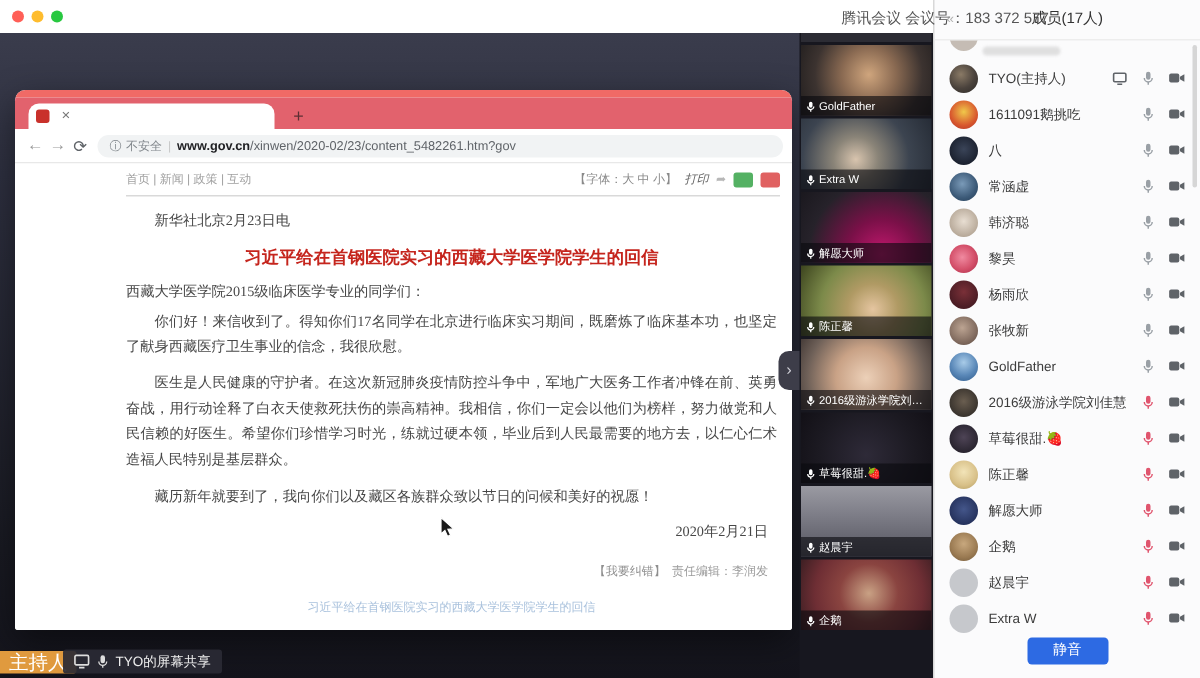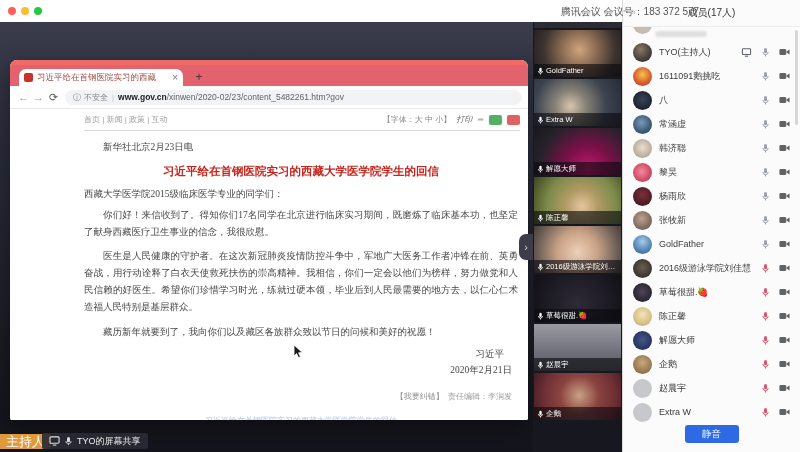--- a/index.html
+++ b/index.html
@@ -140,21 +140,20 @@
 </div>
 <div class="meet-title">腾讯会议 会议号：183 372 577</div>
 
 <div class="stage">
 
   <div class="browser">
     <div class="b-topstrip"></div>
     <div class="b-tabbar">
       <div class="b-tab">
         <span class="b-favicon"></span>
-        <span class="b-tabtitle">习近平给在首钢医院实习的西藏</span>
         <span class="b-tabclose">×</span>
       </div>
       <span class="b-newtab">+</span>
     </div>
     <div class="b-addr">
       <span class="b-navbtn">←</span>
       <span class="b-navbtn">→</span>
       <span class="b-navbtn dark">⟳</span>
       <div class="b-urlpill">
         <span class="b-info">ⓘ</span>
@@ -178,21 +177,20 @@
       </div>
       <div class="p-rule"></div>
 
       <div class="a-body">
         <div class="a-dateline">新华社北京2月23日电</div>
         <div class="a-title">习近平给在首钢医院实习的西藏大学医学院学生的回信</div>
         <div class="a-salut">西藏大学医学院2015级临床医学专业的同学们：</div>
         <p class="a-p">你们好！来信收到了。得知你们17名同学在北京进行临床实习期间，既磨炼了临床基本功，也坚定了献身西藏医疗卫生事业的信念，我很欣慰。</p>
         <p class="a-p">医生是人民健康的守护者。在这次新冠肺炎疫情防控斗争中，军地广大医务工作者冲锋在前、英勇奋战，用行动诠释了白衣天使救死扶伤的崇高精神。我相信，你们一定会以他们为榜样，努力做党和人民信赖的好医生。希望你们珍惜学习时光，练就过硬本领，毕业后到人民最需要的地方去，以仁心仁术造福人民特别是基层群众。</p>
         <p class="a-p">藏历新年就要到了，我向你们以及藏区各族群众致以节日的问候和美好的祝愿！</p>
-        <div class="a-sig">习近平</div>
         <div class="a-date">2020年2月21日</div>
         <div class="a-footrow">
           <span class="a-fix">【我要纠错】</span>
           <span class="a-editor">责任编辑：李润发</span>
         </div>
         <div class="a-related">习近平给在首钢医院实习的西藏大学医学院学生的回信</div>
       </div>
     </div>
   </div>
 

